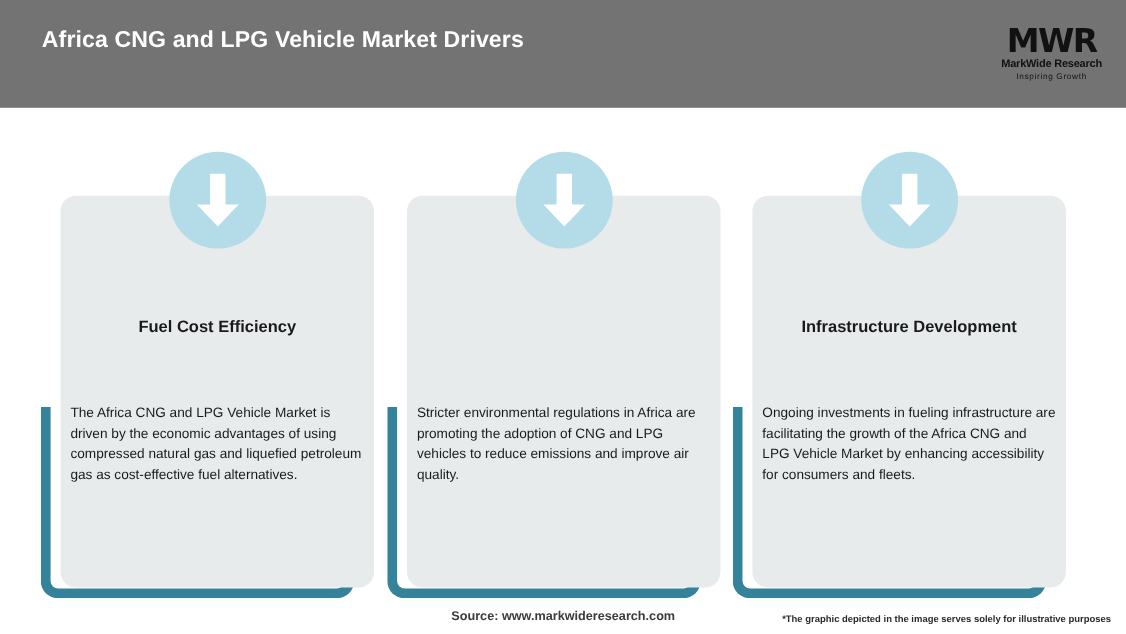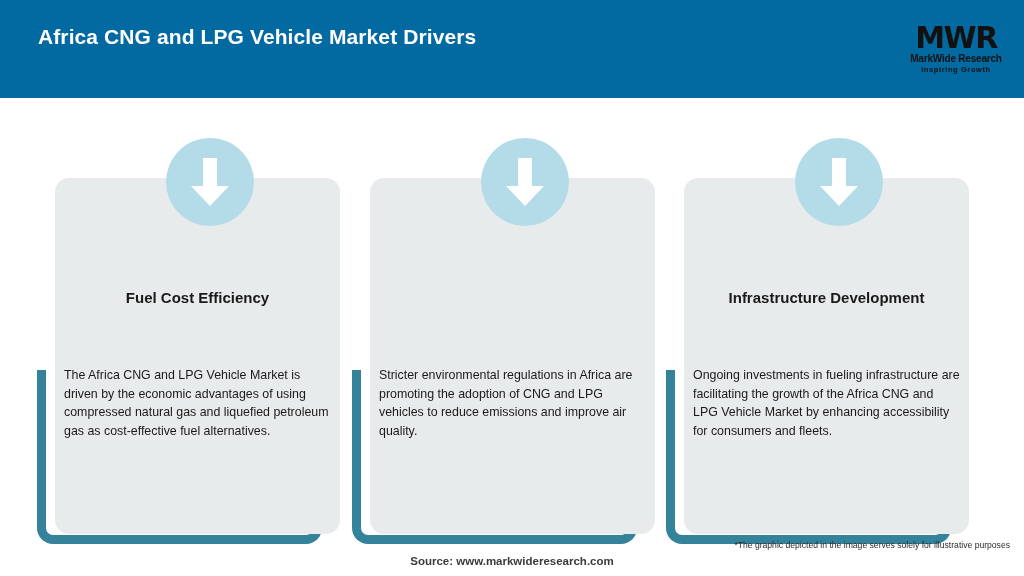--- a/index.html
+++ b/index.html
@@ -15,21 +15,21 @@
     position: relative;
   }
 
   
   .header {
     position: absolute;
     left: 0;
     top: 0;
     width: 1024px;
     height: 98px;
-    background: #0369a1;
+    background: #737373;
   }
   .header-title {
     position: absolute;
     left: 38px;
     top: 25px;
     font-size: 21px;
     font-weight: bold;
     color: #ffffff;
     letter-spacing: 0.1px;
     white-space: nowrap;
@@ -55,40 +55,39 @@
   }
   .logo-name {
     font-size: 10px;
     font-weight: bold;
     color: #111111;
     line-height: 12px;
     letter-spacing: -0.2px;
   }
   .logo-tagline {
     font-size: 7.5px;
-    font-weight: bold;
+    font-weight: normal;
     color: #111111;
     line-height: 9px;
     letter-spacing: 0.6px;
   }
 
   
   .cards {
     position: absolute;
     left: 0;
     top: 0;
     width: 1024px;
     height: 576px;
   }
   .card-wrap {
     position: absolute;
     top: 140px;
     width: 285px;
     height: 404px;
-    padding-left: 24px;
   }
   .card-wrap.c1 { left: 55px; }
   .card-wrap.c2 { left: 370px; }
   .card-wrap.c3 { left: 684px; }
 
   
   .card-frame {
     position: absolute;
     left: -18px;
     top: 230px;
@@ -161,23 +160,23 @@
     top: 555px;
     width: 1024px;
     text-align: center;
     font-size: 11.5px;
     font-weight: bold;
     color: #3b3b3b;
   }
   .footer-note {
     position: absolute;
     right: 14px;
-    top: 540px;
+    top: 557px;
     font-size: 8.6px;
-    font-weight: normal;
+    font-weight: bold;
     color: #2b2b2b;
     white-space: nowrap;
   }
 </style>
 </head>
 <body>
 
 <div class="header">
   <div class="header-title">Africa CNG and LPG Vehicle Market Drivers</div>
   <div class="logo">

